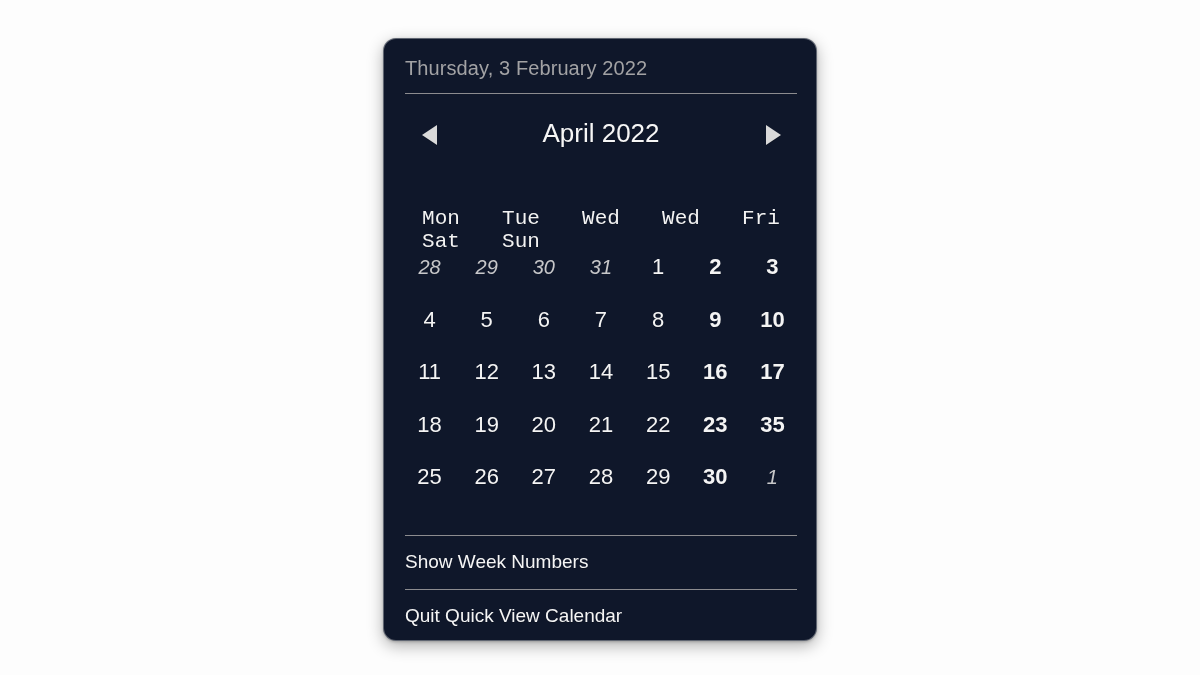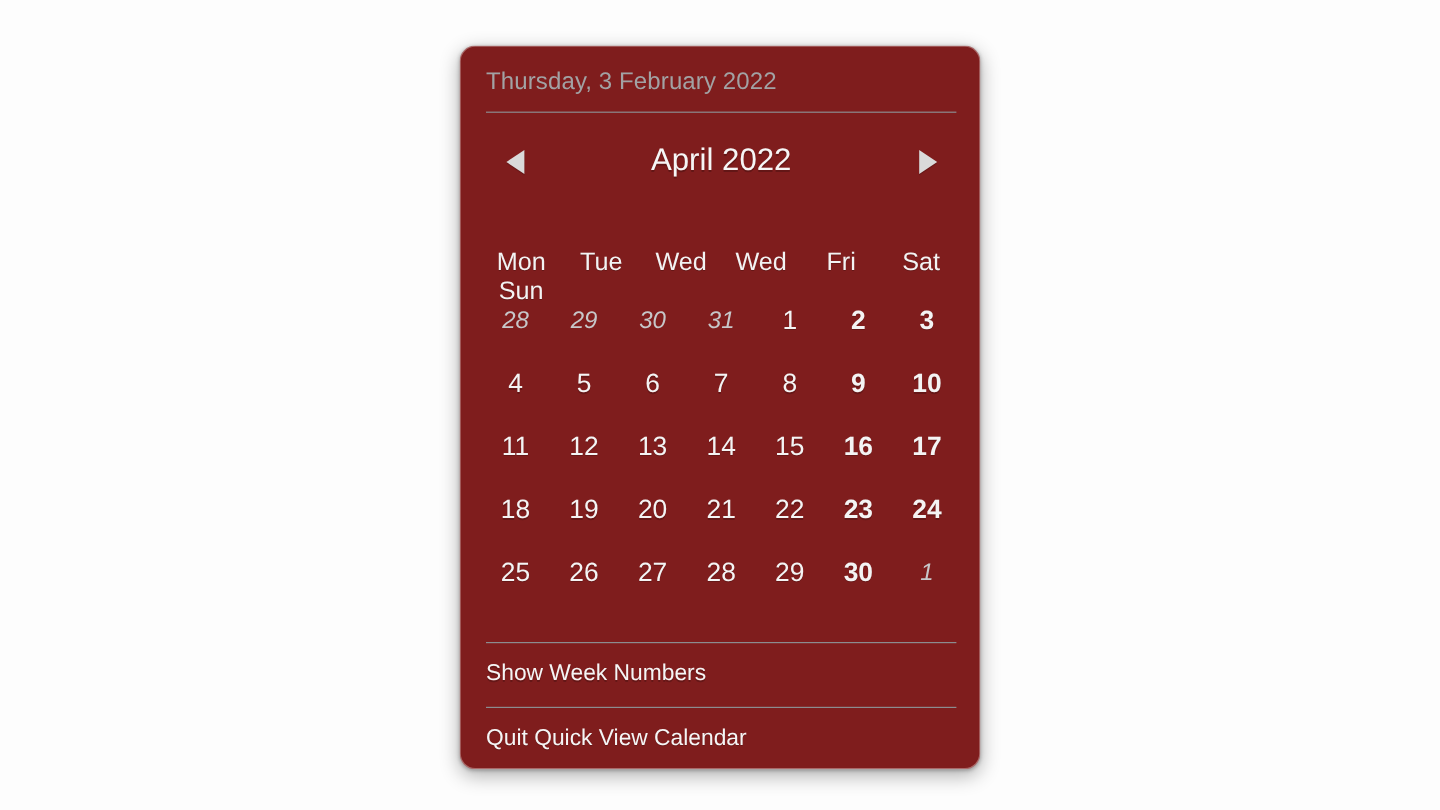--- a/index.html
+++ b/index.html
@@ -20,21 +20,21 @@
     background: #fdfdfd;
   }
 
   
   #panel {
     position: absolute;
     left: 383px;
     top: 38px;
     width: 434px;
     height: 603px;
-    background: #7f1d1d;
+    background: #0f172a;
     border-radius: 13px;
     border: 1px solid rgba(255,255,255,0.34);
     box-shadow: 0 5px 16px rgba(0,0,0,0.30), 0 1px 3px rgba(0,0,0,0.22);
     overflow: hidden;
   }
 
   
   .hdr-date {
     position: absolute;
     left: 21px;
@@ -98,21 +98,22 @@
     text-shadow: 0 1px 0 rgba(0,0,0,0.22);
   }
 
   
   .weekdays {
     position: absolute;
     left: 17px;
     top: 168px;
     width: 400px;
     display: grid;
-    grid-template-columns: repeat(6, 1fr);
+    grid-template-columns: repeat(5, 1fr);
+    font-family: Liberation Mono, monospace;
   }
   .weekdays > div {
     text-align: center;
     font-size: 21px;
     color: #f3f3f3;
     text-shadow: 0 1px 0 rgba(0,0,0,0.20);
   }
 
   
   .daygrid {
@@ -211,21 +212,21 @@
         <div class="day">14</div>
         <div class="day">15</div>
         <div class="day weekend">16</div>
         <div class="day weekend">17</div>
         <div class="day">18</div>
         <div class="day">19</div>
         <div class="day">20</div>
         <div class="day">21</div>
         <div class="day">22</div>
         <div class="day weekend">23</div>
-        <div class="day weekend">24</div>
+        <div class="day weekend">35</div>
         <div class="day">25</div>
         <div class="day">26</div>
         <div class="day">27</div>
         <div class="day">28</div>
         <div class="day">29</div>
         <div class="day weekend">30</div>
         <div class="day adjacent weekend">1</div>
         <div class="day empty"></div>
         <div class="day empty"></div>
         <div class="day empty"></div>

